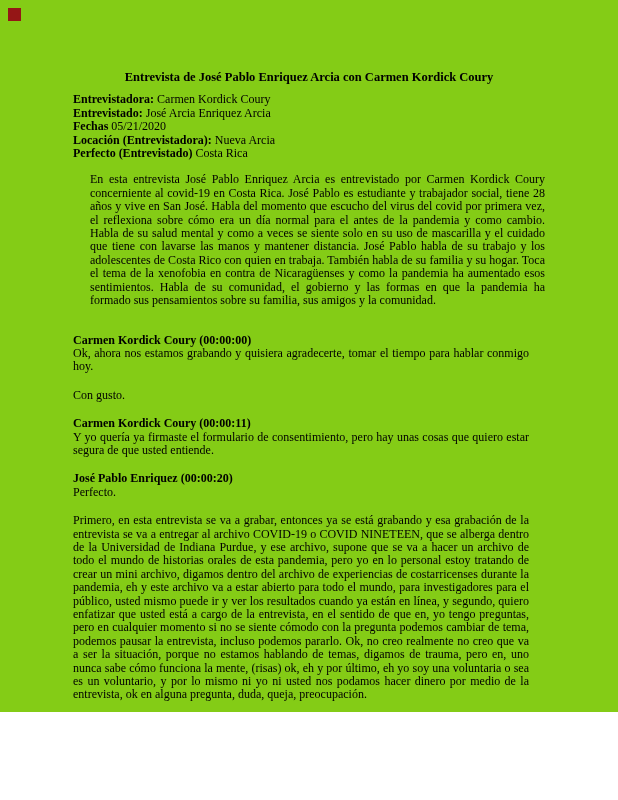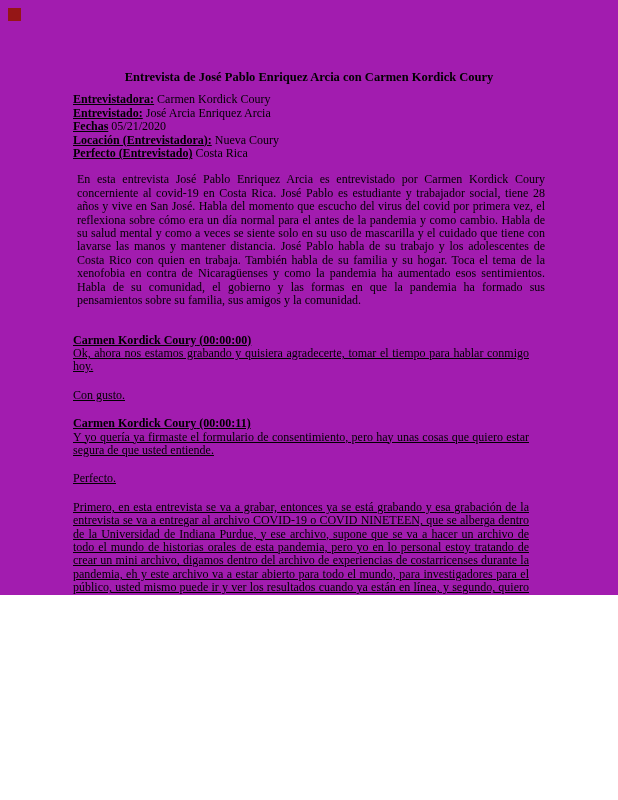--- a/index.html
+++ b/index.html
@@ -3,22 +3,22 @@
 <meta charset="utf-8">
 <style>
   html, body {
     margin: 0;
     padding: 0;
     background: #ffffff;
   }
   .page {
     position: relative;
     width: 618px;
-    height: 595px;
-    background: #a21caf;
+    height: 712px;
+    background: #84cc16;
     overflow: hidden;
     font-family: "Liberation Serif", "DejaVu Serif", serif;
     font-size: 12px;
     line-height: 13.4px;
     color: #000000;
   }
   .marker {
     position: absolute;
     top: 8px;
     left: 8px;
@@ -39,29 +39,27 @@
     margin: 0 0 9px 0;
   }
   .meta-block {
     margin: 0 0 13px 0;
   }
   .meta-line {
     margin: 0;
   }
   .meta-label {
     font-weight: bold;
-    text-decoration: underline;
   }
   .summary {
     text-align: justify;
-    margin: 0 0 26px 4px;
+    margin: 0 0 26px 17px;
   }
   .dialogue-block {
     margin: 0 16px 15px 0;
-    text-decoration: underline;
   }
   .speaker-line {
     font-weight: bold;
     margin: 0;
   }
   .utterance {
     text-align: justify;
     margin: 0;
   }
 </style>
@@ -73,41 +71,42 @@
   <div class="marker" style="background: rgb(149, 22, 22);"></div>
 
   <div class="content">
 
     <div class="doc-title">Entrevista de José Pablo Enriquez Arcia con Carmen Kordick Coury</div>
 
     <div class="meta-block">
       <p class="meta-line"><span class="meta-label">Entrevistadora:</span> <span>Carmen Kordick Coury</span></p>
       <p class="meta-line"><span class="meta-label">Entrevistado:</span> <span>José Arcia Enriquez Arcia</span></p>
       <p class="meta-line"><span class="meta-label">Fechas</span> <span>05/21/2020</span></p>
-      <p class="meta-line"><span class="meta-label">Locación (Entrevistadora):</span> <span>Nueva Coury</span></p>
+      <p class="meta-line"><span class="meta-label">Locación (Entrevistadora):</span> <span>Nueva Arcia</span></p>
       <p class="meta-line"><span class="meta-label">Perfecto (Entrevistado)</span> <span>Costa Rica</span></p>
     </div>
 
     <p class="summary">En esta entrevista José Pablo Enriquez Arcia es entrevistado por Carmen Kordick Coury concerniente al covid-19 en Costa Rica. José Pablo es estudiante y trabajador social, tiene 28 años y vive en San José. Habla del momento que escucho del virus del covid por primera vez, el reflexiona sobre cómo era un día normal para el antes de la pandemia y como cambio. Habla de su salud mental y como a veces se siente solo en su uso de mascarilla y el cuidado que tiene con lavarse las manos y mantener distancia. José Pablo habla de su trabajo y los adolescentes de Costa Rico con quien en trabaja. También habla de su familia y su hogar. Toca el tema de la xenofobia en contra de Nicaragüenses y como la pandemia ha aumentado esos sentimientos. Habla de su comunidad, el gobierno y las formas en que la pandemia ha formado sus pensamientos sobre su familia, sus amigos y la comunidad.</p>
 
     <div class="dialogue-block">
       <p class="speaker-line"><span>Carmen Kordick Coury</span> <span>(00:00:00)</span></p>
       <p class="utterance">Ok, ahora nos estamos grabando y quisiera agradecerte, tomar el tiempo para hablar conmigo hoy.</p>
     </div>
 
     <div class="dialogue-block">
       <p class="utterance">Con gusto.</p>
     </div>
 
     <div class="dialogue-block">
       <p class="speaker-line"><span>Carmen Kordick Coury</span> <span>(00:00:11)</span></p>
       <p class="utterance">Y yo quería ya firmaste el formulario de consentimiento, pero hay unas cosas que quiero estar segura de que usted entiende.</p>
     </div>
 
     <div class="dialogue-block">
+      <p class="speaker-line"><span>José Pablo Enriquez</span> <span>(00:00:20)</span></p>
       <p class="utterance">Perfecto.</p>
     </div>
 
     <div class="dialogue-block">
       <p class="utterance">Primero, en esta entrevista se va a grabar, entonces ya se está grabando y esa grabación de la entrevista se va a entregar al archivo COVID-19 o COVID NINETEEN, que se alberga dentro de la Universidad de Indiana Purdue, y ese archivo, supone que se va a hacer un archivo de todo el mundo de historias orales de esta pandemia, pero yo en lo personal estoy tratando de crear un mini archivo, digamos dentro del archivo de experiencias de costarricenses durante la pandemia, eh y este archivo va a estar abierto para todo el mundo, para investigadores para el público, usted mismo puede ir y ver los resultados cuando ya están en línea, y segundo, quiero enfatizar que usted está a cargo de la entrevista, en el sentido de que en, yo tengo preguntas, pero en cualquier momento si no se siente cómodo con la pregunta podemos cambiar de tema, podemos pausar la entrevista, incluso podemos pararlo. Ok, no creo realmente no creo que va a ser la situación, porque no estamos hablando de temas, digamos de trauma, pero en, uno nunca sabe cómo funciona la mente, (risas) ok, eh y por último, eh yo soy una voluntaria o sea es un voluntario, y por lo mismo ni yo ni usted nos podamos hacer dinero por medio de la entrevista, ok en alguna pregunta, duda, queja, preocupación.</p>
     </div>
 
   </div>
 </div>
 

